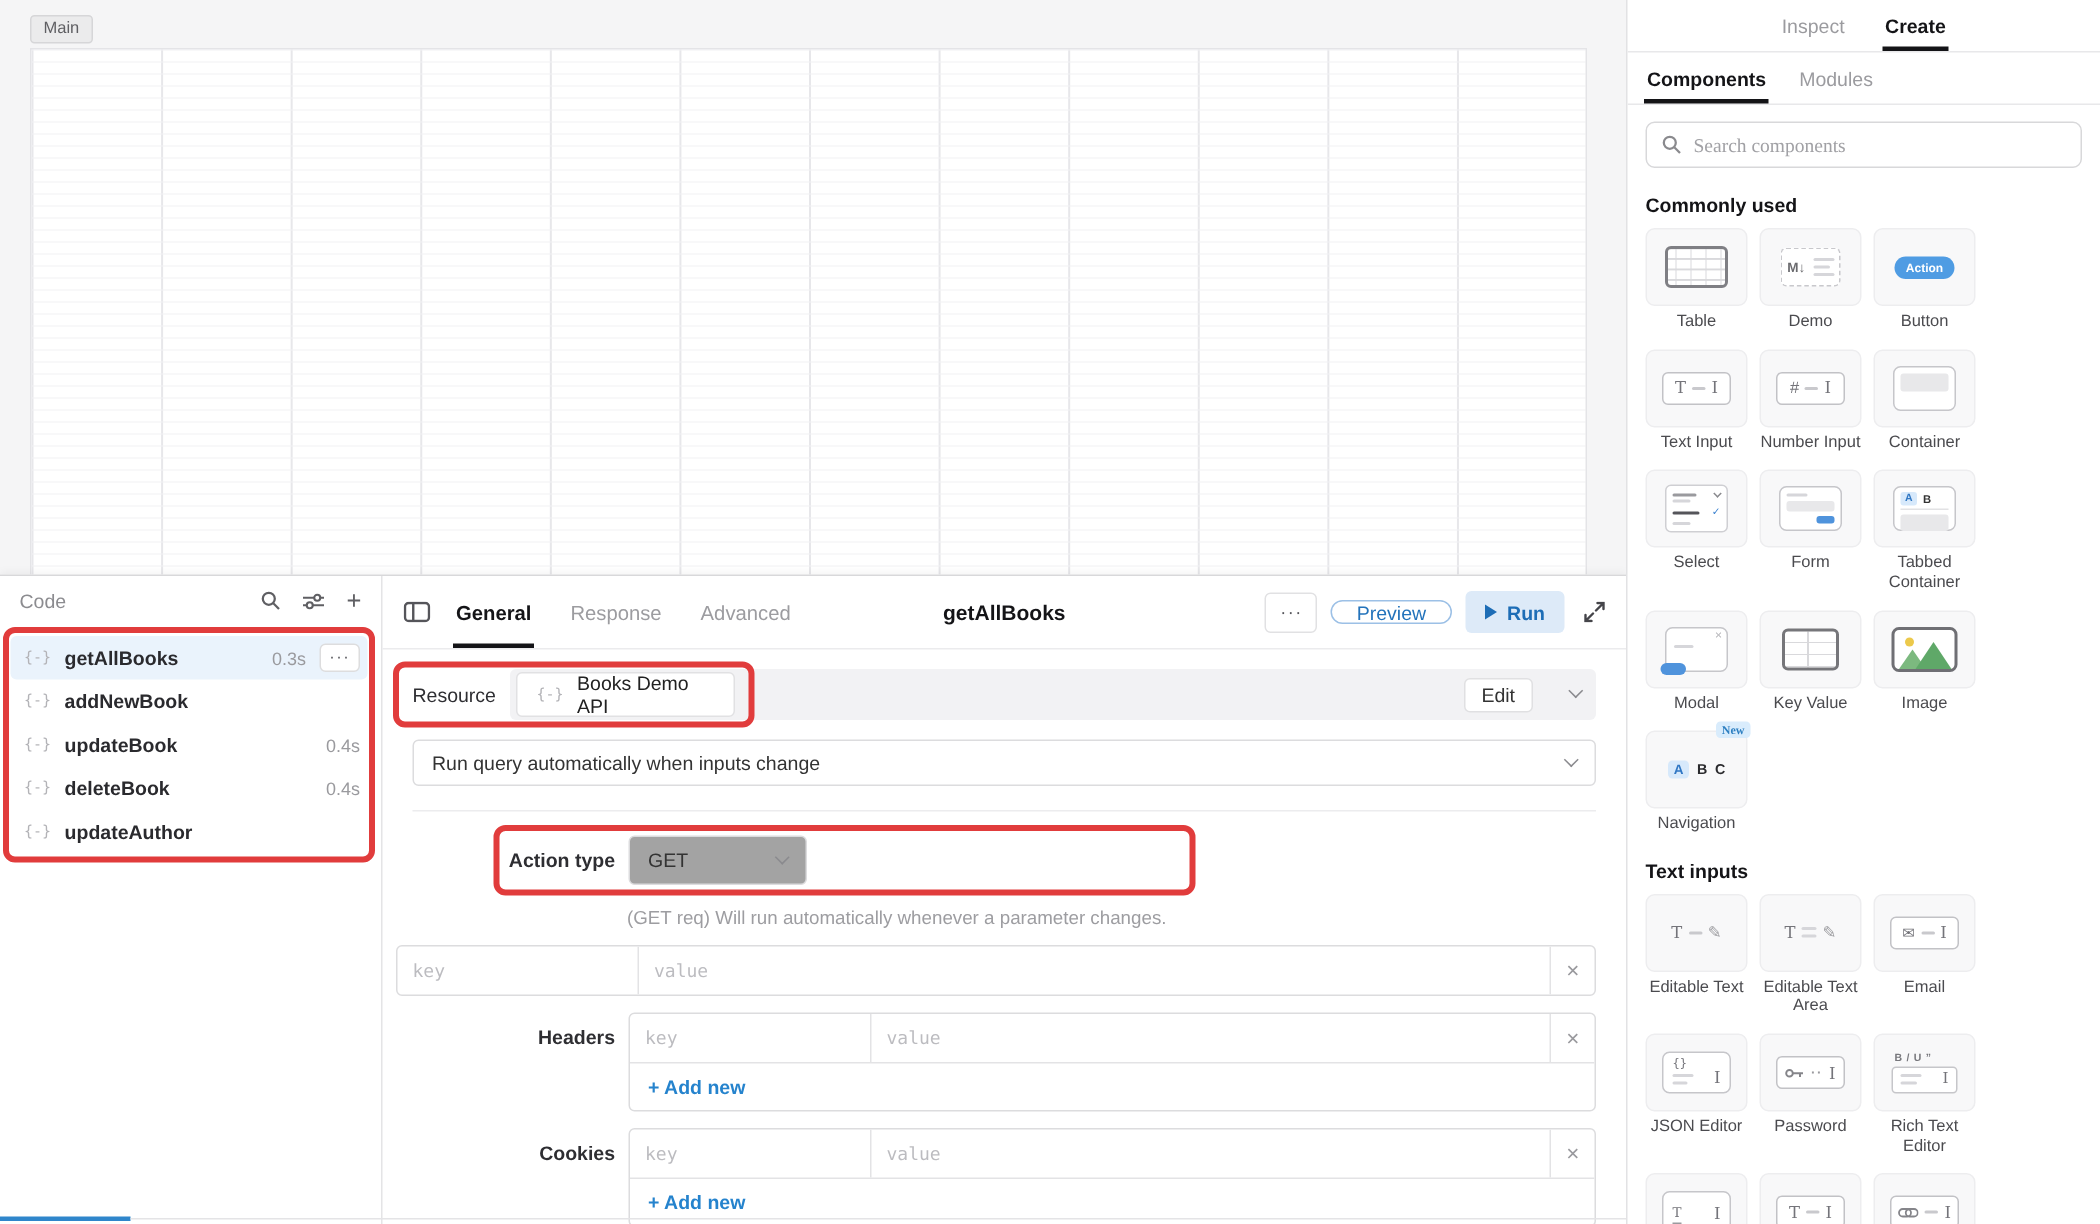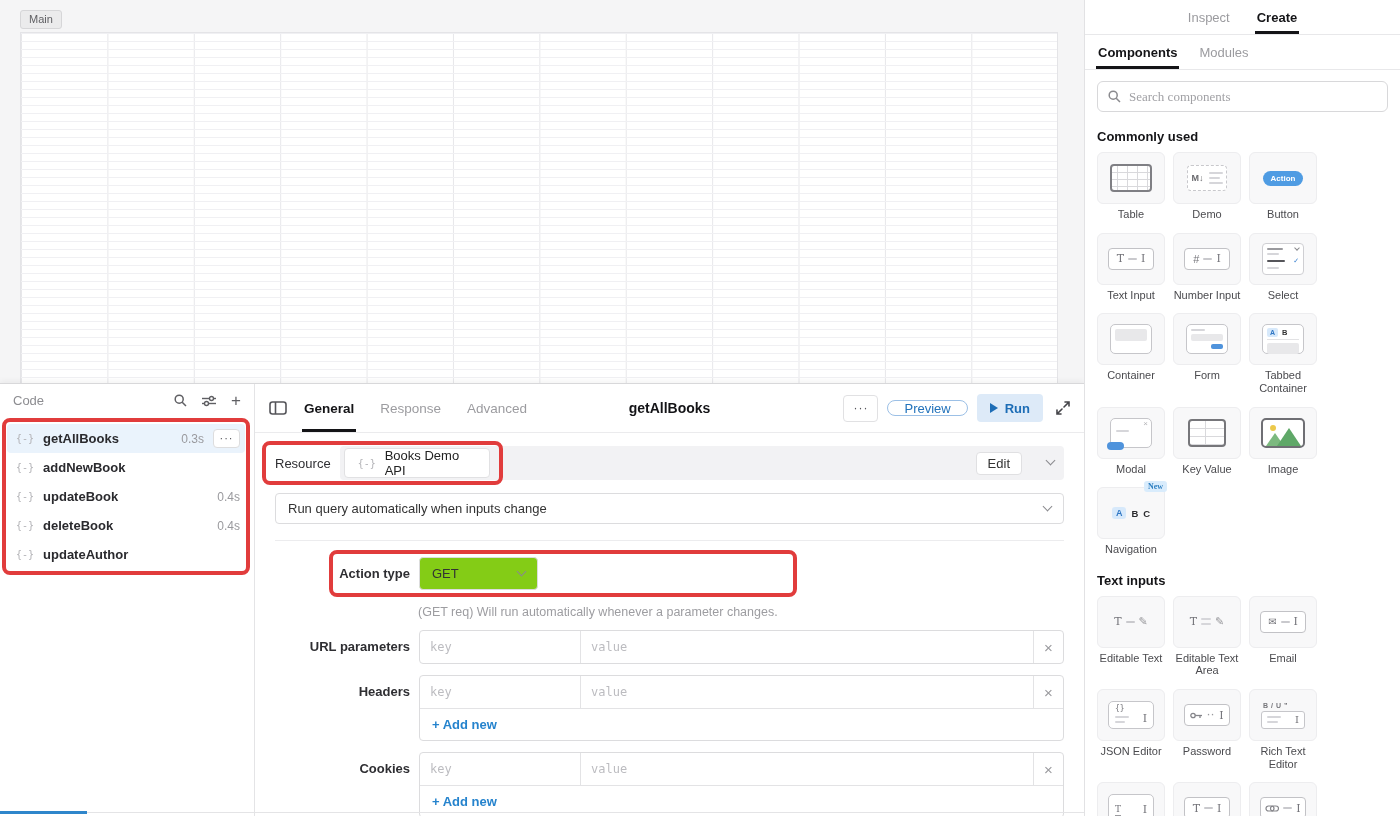--- a/index.html
+++ b/index.html
@@ -75,21 +75,21 @@
 
   .behavior { margin:6px 20px 0; height:31px; border:1px solid #dcdcde; border-radius:4px;
     display:flex; align-items:center; padding:0 12px; font-size:13px; color:#333; cursor:pointer; }
   .behavior .chev { margin-left:auto; }
   .divider { margin:16px 20px 0; border-top:1px solid #ececee; }
 
   .action-row { position:relative; margin-top:9px; height:47px; display:flex; align-items:center; padding-right:20px; }
   .action-redbox { position:absolute; left:74px; top:0; width:468px; height:47px; border:4px solid #e13c3c;
     border-radius:8px; pointer-events:none; z-index:2; }
   .form-label { width:155px; text-align:right; font-size:13px; font-weight:600; color:#2e2e32; flex:none; }
-  .method-select { margin-left:9px; width:119px; height:33px; background:#84cc16; border:1px solid #dcdcde;
+  .method-select { margin-left:9px; width:119px; height:33px; background:#a3a3a3; border:1px solid #dcdcde;
     border-radius:4px; display:flex; align-items:center; padding:0 12px; font-size:13px; color:#333; cursor:pointer; }
   .method-select .chev { margin-left:auto; }
   .url-field { flex:1; margin-left:12px; height:33px; border:1px solid #dcdcde; border-radius:4px;
     display:flex; overflow:hidden; background:#fff; }
   .url-base { background:#f0f0f2; border-right:1px solid #dcdcde; padding:0 12px; display:flex;
     align-items:center; font-size:13.5px; color:#404045; white-space:nowrap; }
   .url-path { padding:0 13px; display:flex; align-items:center; font-family:"DejaVu Sans Mono", monospace;
     font-size:12px; color:#333; }
   .helper { margin:8px 20px 0 163px; font-size:12.5px; color:#9d9da1; }
 
@@ -304,21 +304,20 @@
         <div class="action-redbox"></div>
         <span class="form-label">Action type</span>
         <span class="method-select">
           <span>GET</span>
           <span class="chev"></span>
         </span>
       </div>
       <div class="helper">(GET req) Will run automatically whenever a parameter changes.</div>
 
       <div class="kv-section">
-        <span class="kv-label">URL parameters</span>
         <div class="kv-box">
           <div class="kv-row">
             <input class="kv-key" placeholder="key" style="">
             <input class="kv-value" placeholder="value" style="">
             <span class="kv-x">×</span>
           </div>
         </div>
       </div>
 
       <div class="kv-section">
@@ -410,44 +409,44 @@
             <span class="ic-input">
               <span>#</span>
               <span class="dashline"></span>
               <span class="serif">I</span>
             </span>
           </div>
         <div class="comp-label">Number Input</div>
       </div>
       <div class="comp">
         <div class="comp-icon">
+            <span class="ic-frame"><span class="greyline" style="width:14px;margin-bottom:4px;"></span><span class="block" style="display:block;height:12px;"></span></span>
+          </div>
+        <div class="comp-label">Container</div>
+      </div>
+      <div class="comp">
+        <div class="comp-icon">
             <span class="ic-select">
           <span class="sel-row">
                 <span class="greyline" style="width:16px;background:#9a9a9e;"></span>
                 <span class="chev"></span>
               </span>
           <span class="sel-row">
                 <span class="greyline" style="width:12px;"></span>
               </span>
           <span class="sel-row">
                 <span class="greyline" style="width:18px;background:#55555a;"></span>
                 <span class="sel-check">✓</span>
               </span>
           <span class="sel-row">
                 <span class="greyline" style="width:12px;"></span>
               </span>
         </span>
           </div>
         <div class="comp-label">Select</div>
-      </div>
-      <div class="comp">
-        <div class="comp-icon">
-            <span class="ic-frame"><span class="greyline" style="width:14px;margin-bottom:4px;"></span><span class="block" style="display:block;height:12px;"></span></span>
-          </div>
-        <div class="comp-label">Container</div>
       </div>
       <div class="comp">
         <div class="comp-icon">
             <span class="ic-frame" style="display:flex;flex-direction:column;gap:3px;">
               <span class="greyline" style="width:14px;"></span>
               <span class="block" style="display:block;height:7px;width:100%;"></span>
               <span class="form-pill"></span>
             </span>
           </div>
         <div class="comp-label">Form</div>

